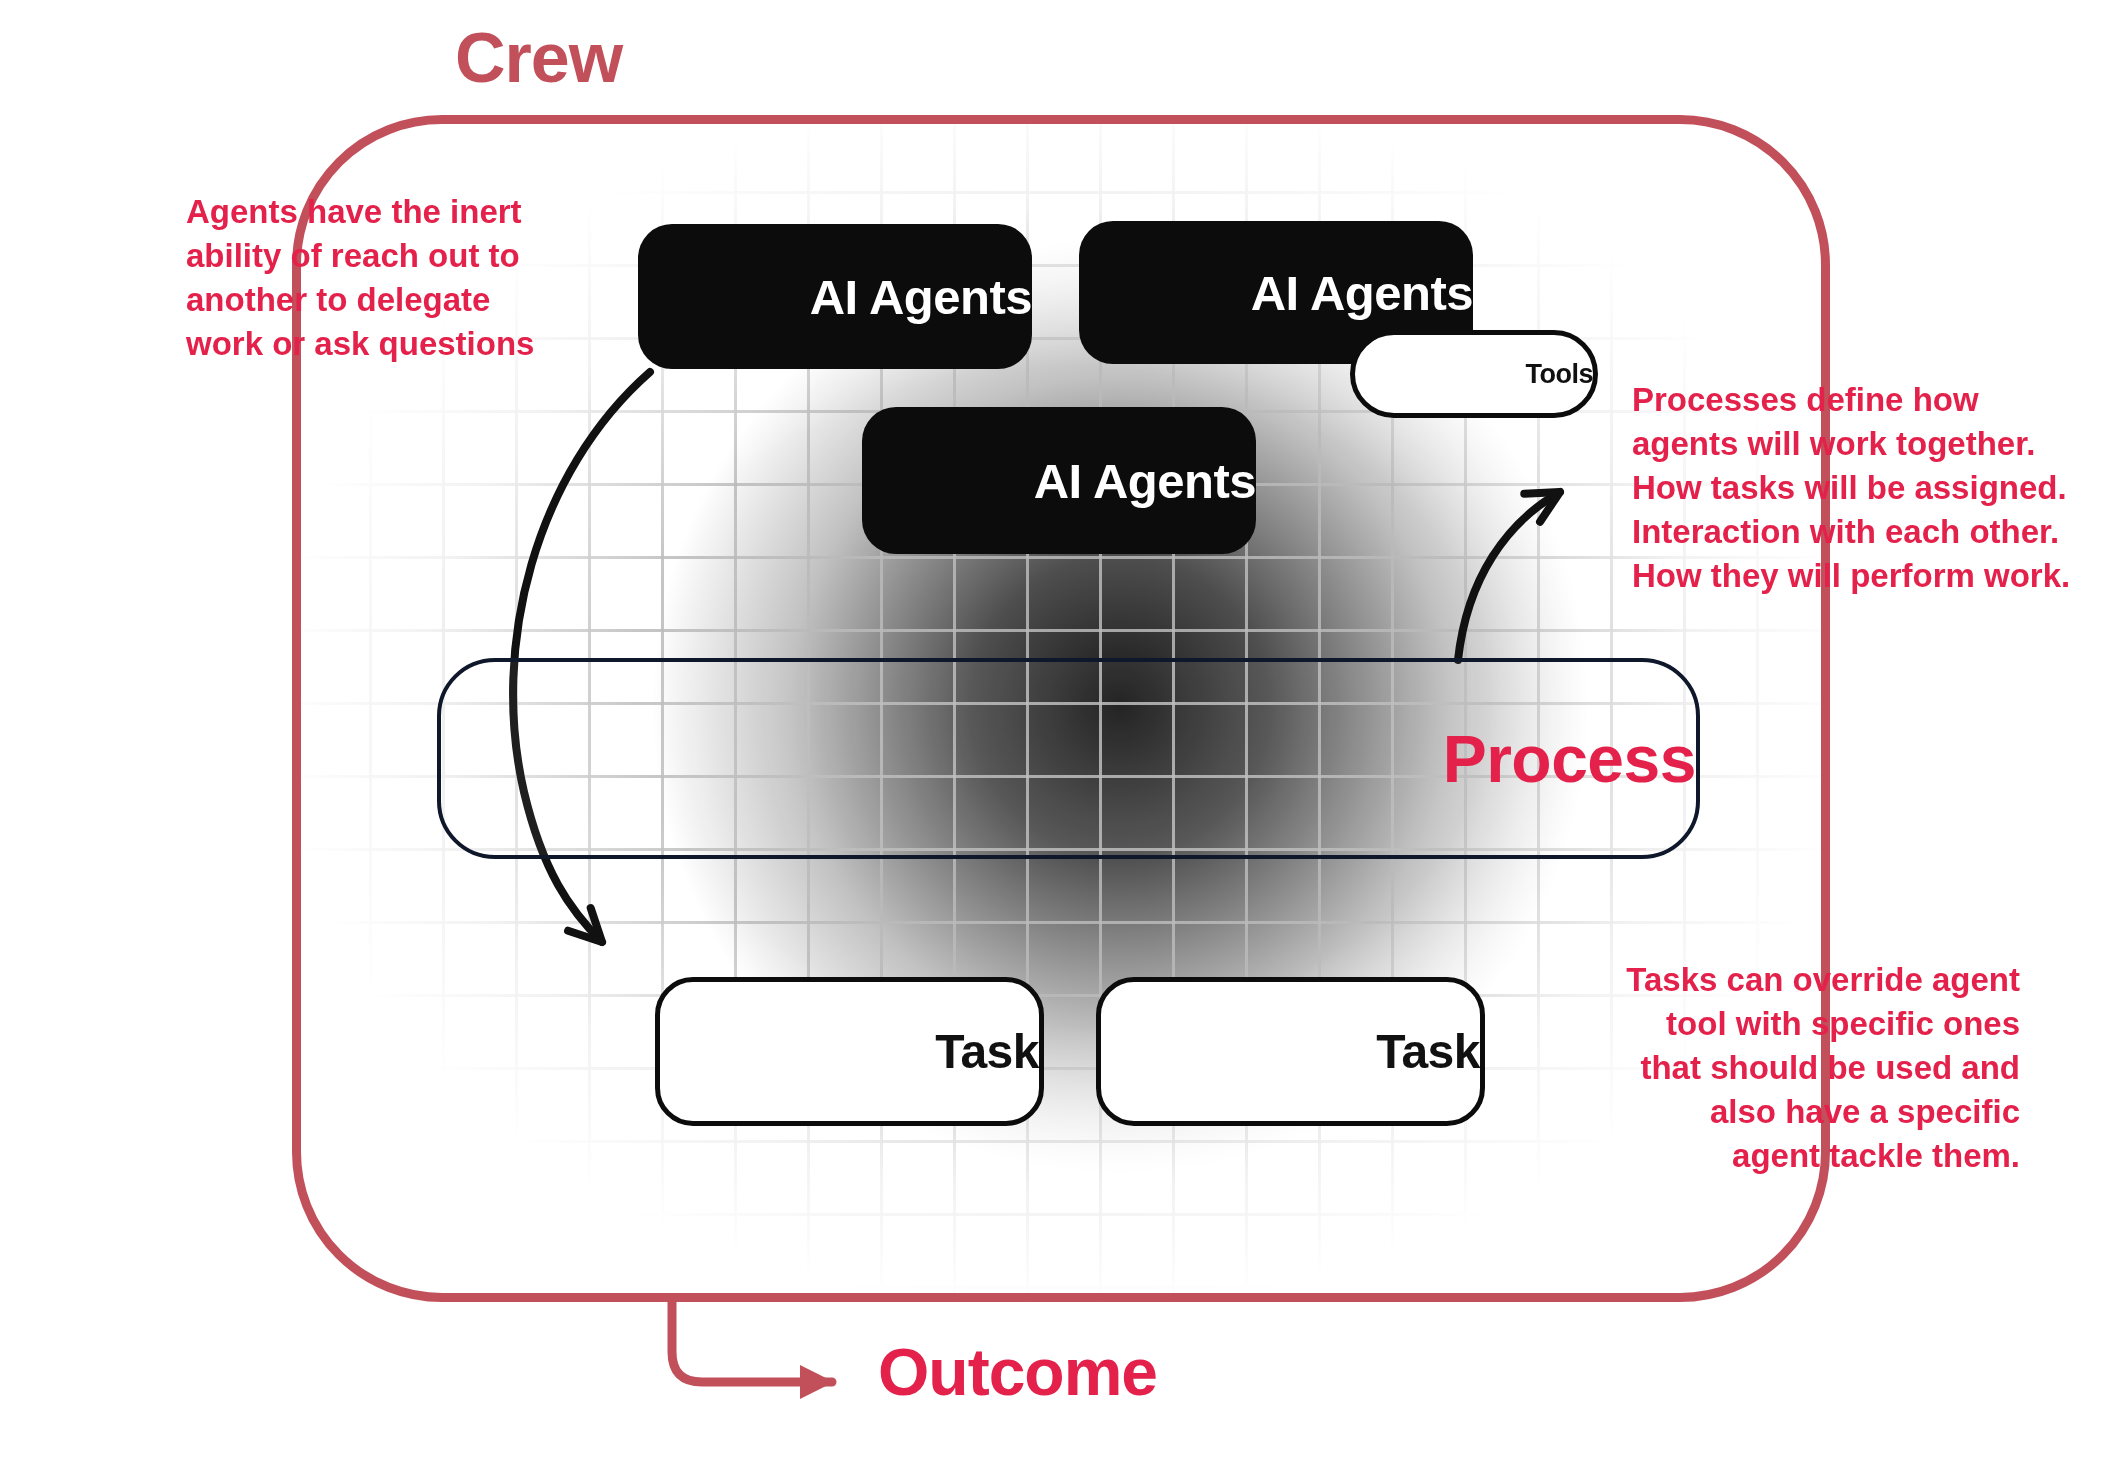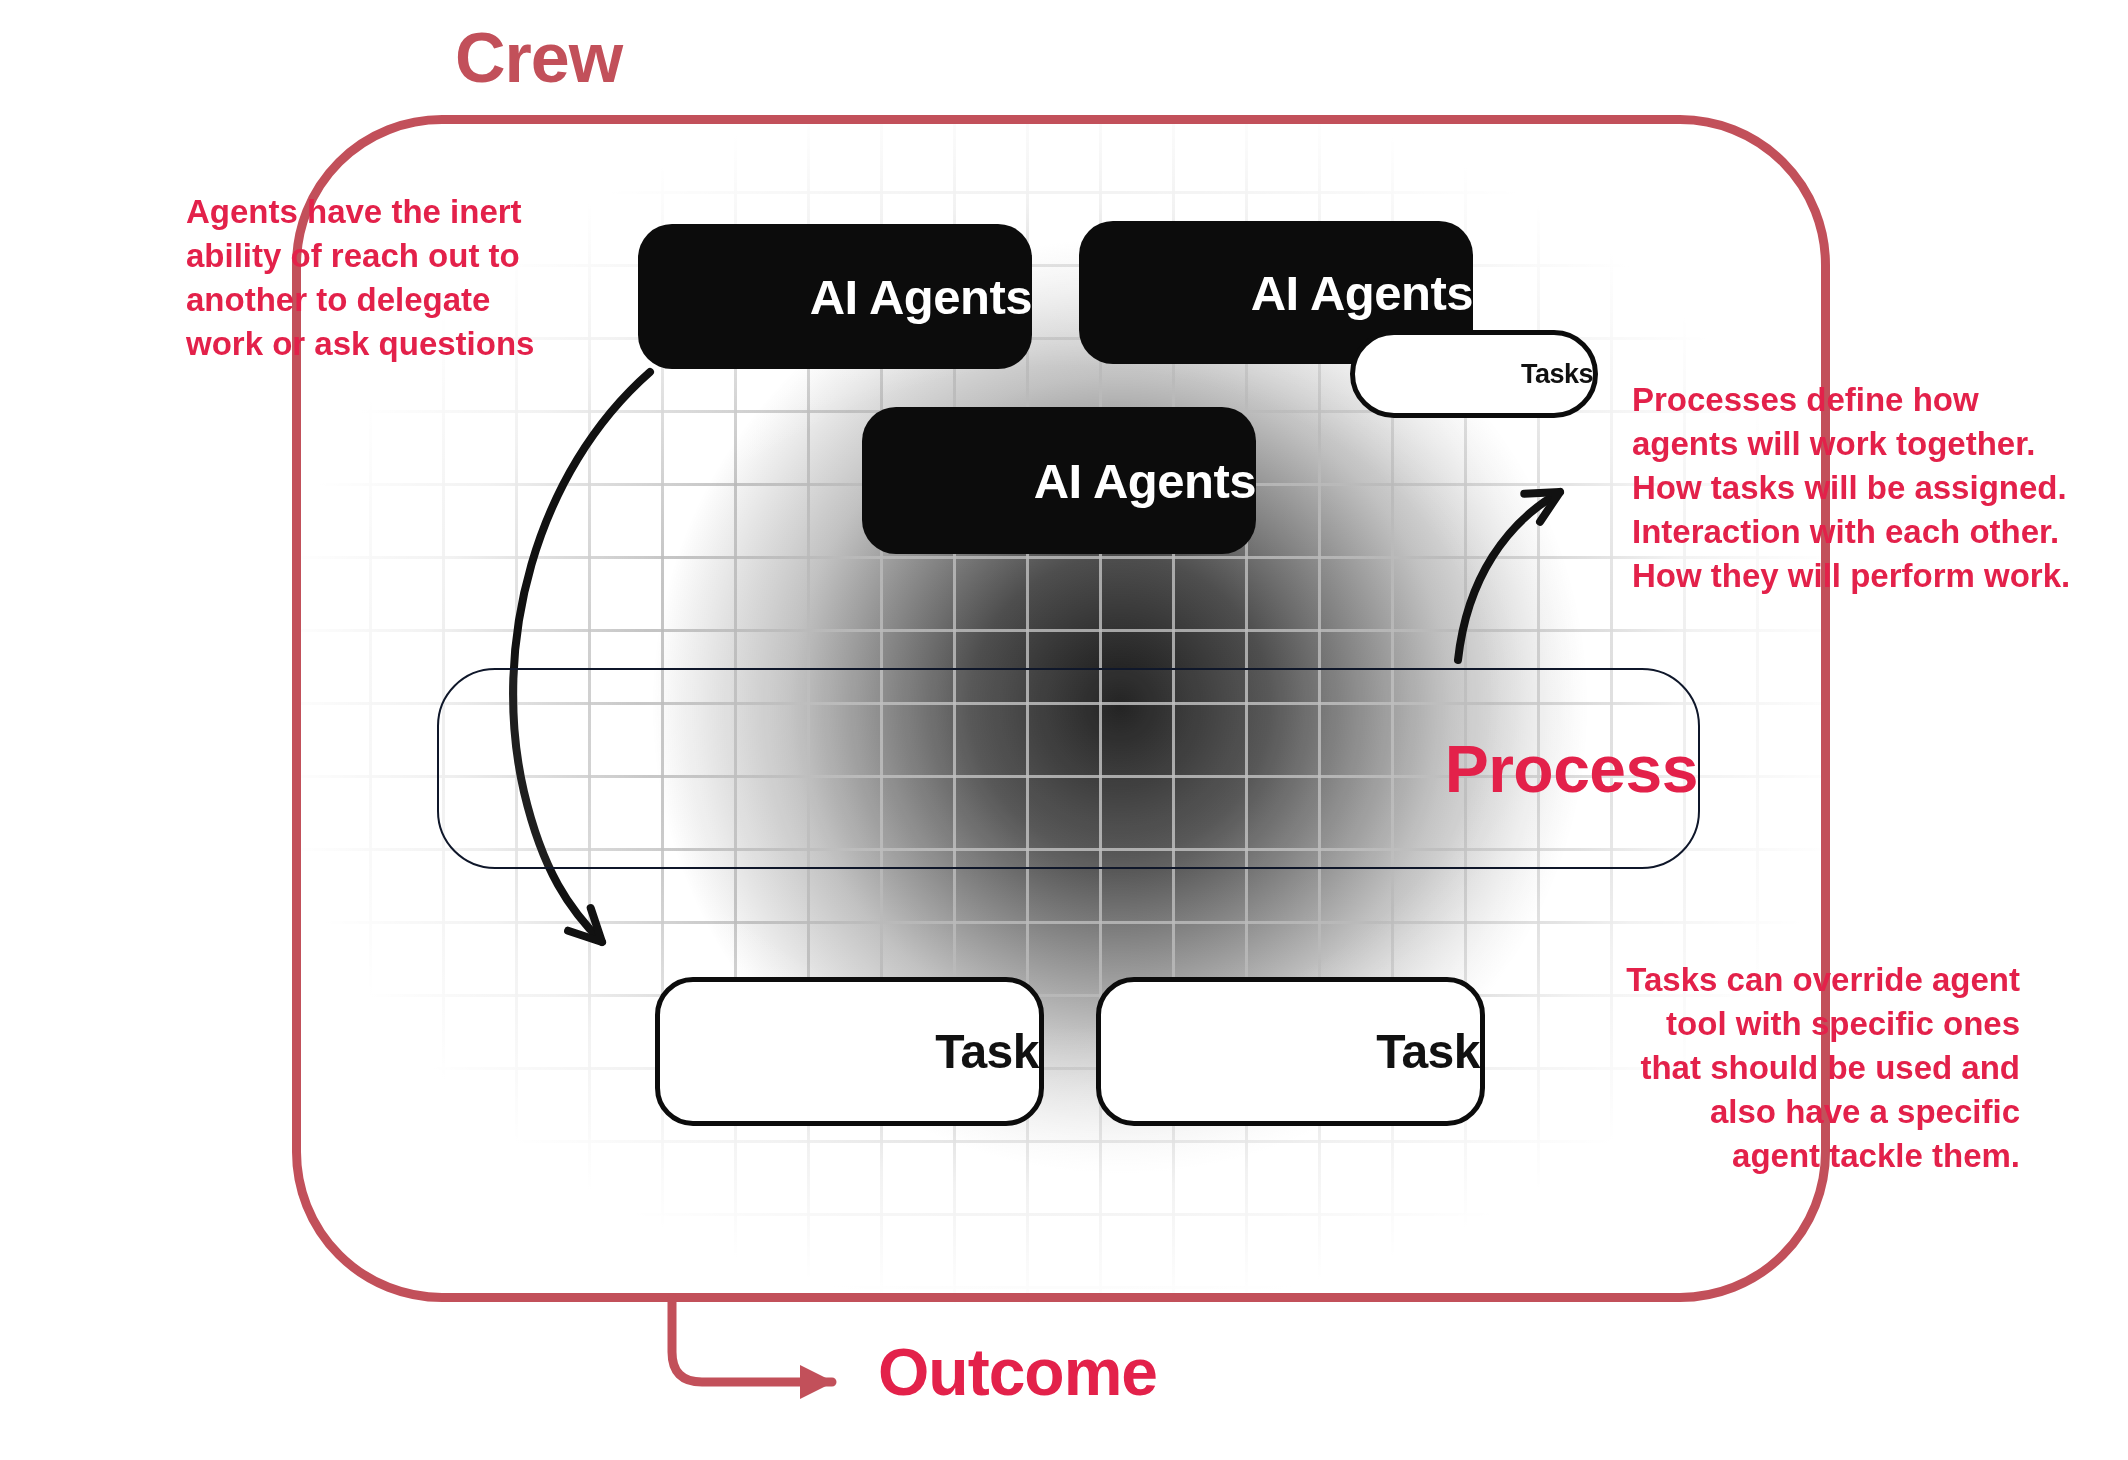--- a/index.html
+++ b/index.html
@@ -53,23 +53,23 @@
   #agents1{left:638px;top:224px;width:394px;height:145px;}
   #agents2{left:1079px;top:221px;width:394px;height:143px;}
   #agents3{left:862px;top:407px;width:394px;height:147px;}
   .tools{
     left:1350px;top:330px;width:248px;height:88px;
     background:#ffffff;border:5px solid var(--box-black);border-radius:44px;
     font-size:27px;color:#111;z-index:5;
   }
   .process{
     left:437px;top:658px;width:1263px;height:201px;
-    border:2px solid #0f172a;border-radius:58px;
+    border:4px solid #0f172a;border-radius:58px;
     background:rgba(255,255,255,0.06);
-    color:var(--accent-red);font-size:66px;margin-top:10px;
+    color:var(--accent-red);font-size:66px;
   }
   .task{background:#ffffff;border:5px solid var(--box-black);border-radius:38px;font-size:48px;color:#111;}
   #task1{left:655px;top:977px;width:389px;height:149px;}
   #task2{left:1096px;top:977px;width:389px;height:149px;}
 
   .crew-title{
     left:455px;top:18px;font-size:70px;font-weight:bold;
     color:var(--border-red);letter-spacing:-1px;z-index:6;
   }
   .outcome-label{
@@ -109,21 +109,21 @@
 <div class="node agents" id="agents1">
   <span>AI Agents</span>
 </div>
 <div class="node agents" id="agents2">
   <span>AI Agents</span>
 </div>
 <div class="node agents" id="agents3">
   <span>AI Agents</span>
 </div>
 <div class="node tools">
-  <span>Tasks</span>
+  <span>Tools</span>
 </div>
 <div class="node process">
   <span>Process</span>
 </div>
 <div class="node task" id="task1">
   <span>Task</span>
 </div>
 <div class="node task" id="task2">
   <span>Task</span>
 </div>

